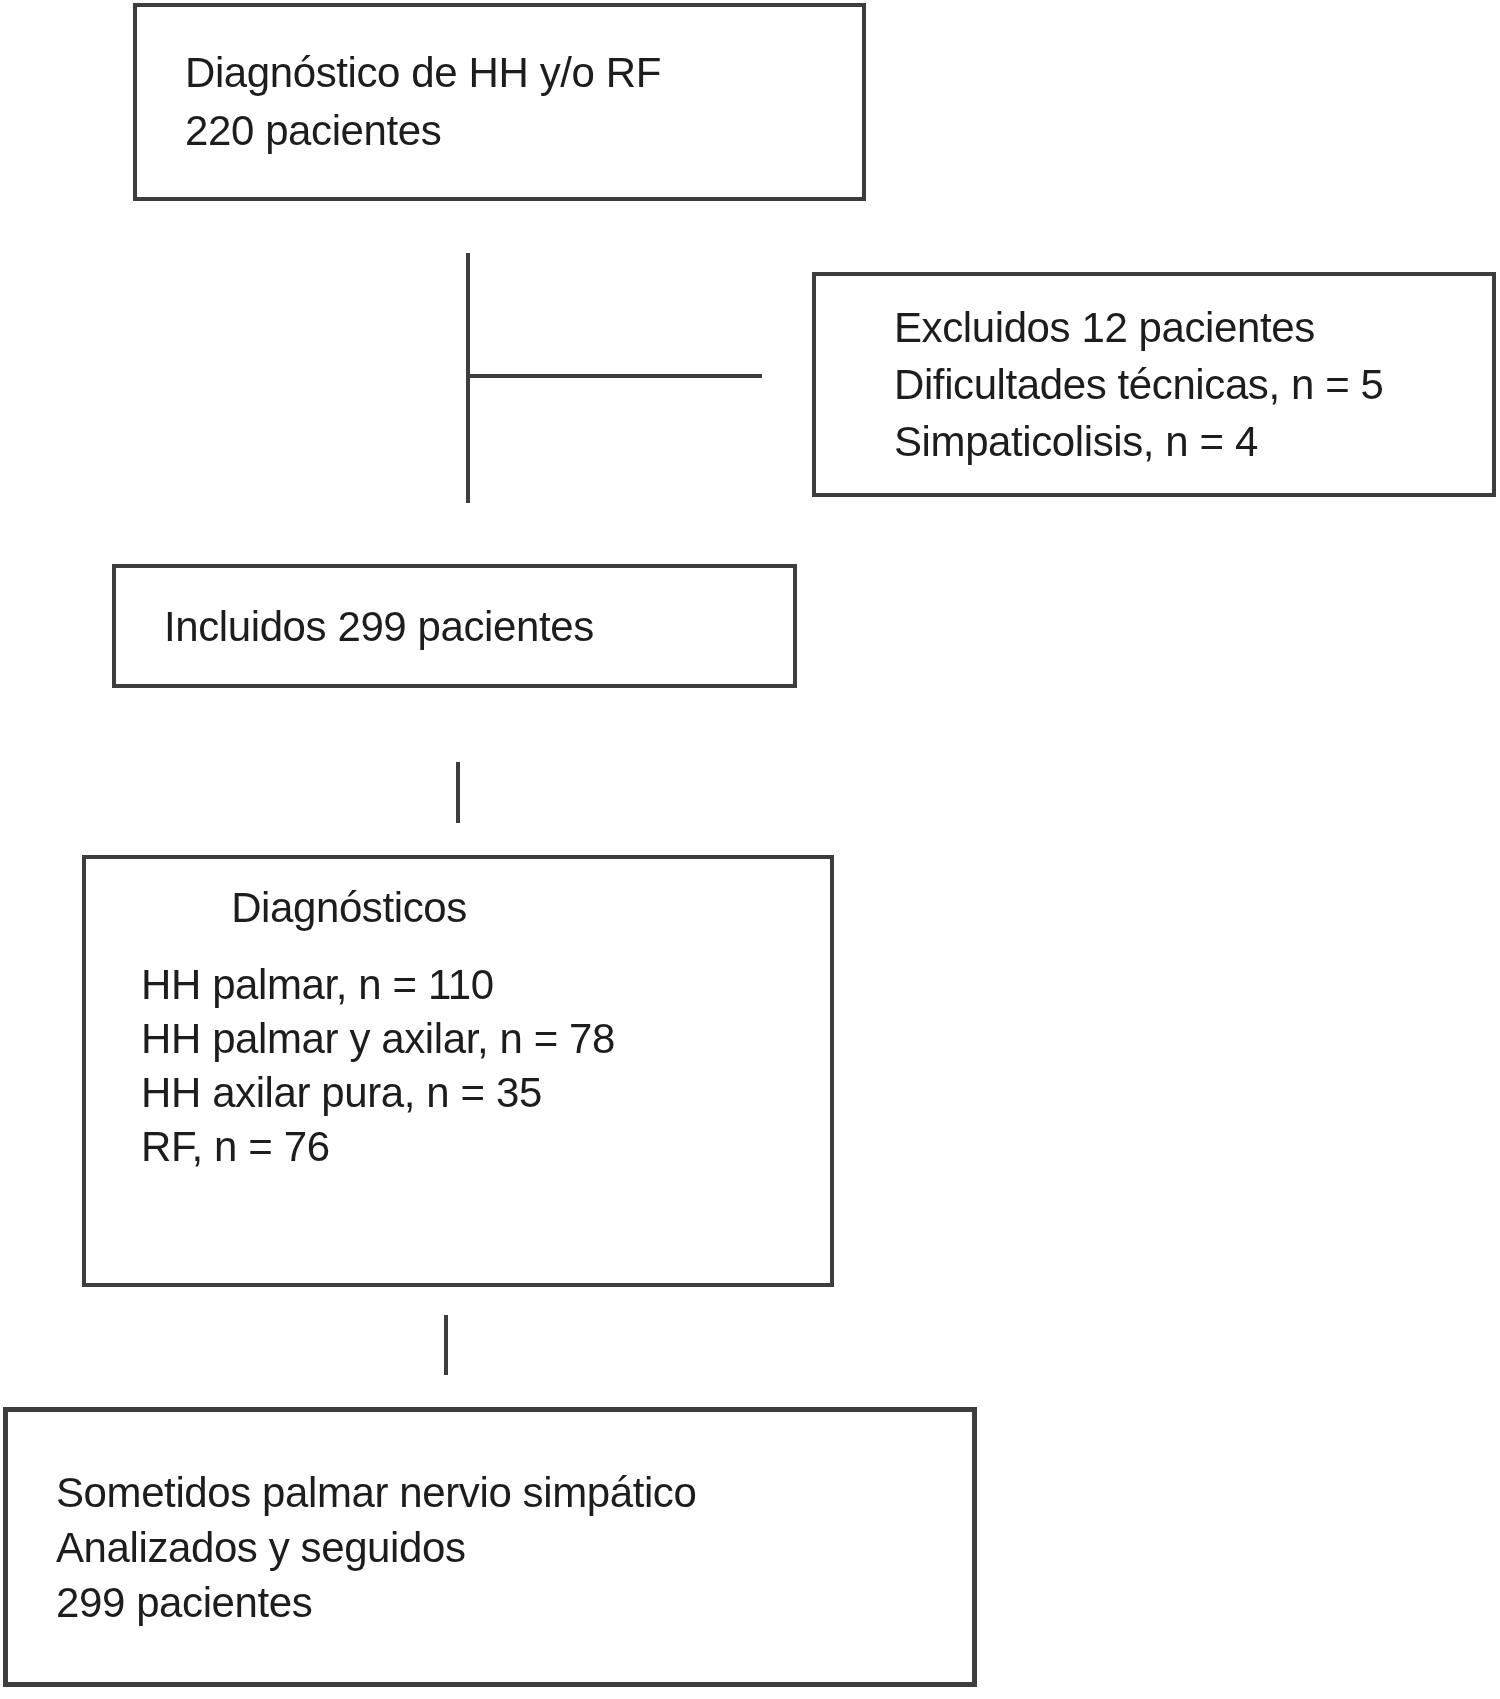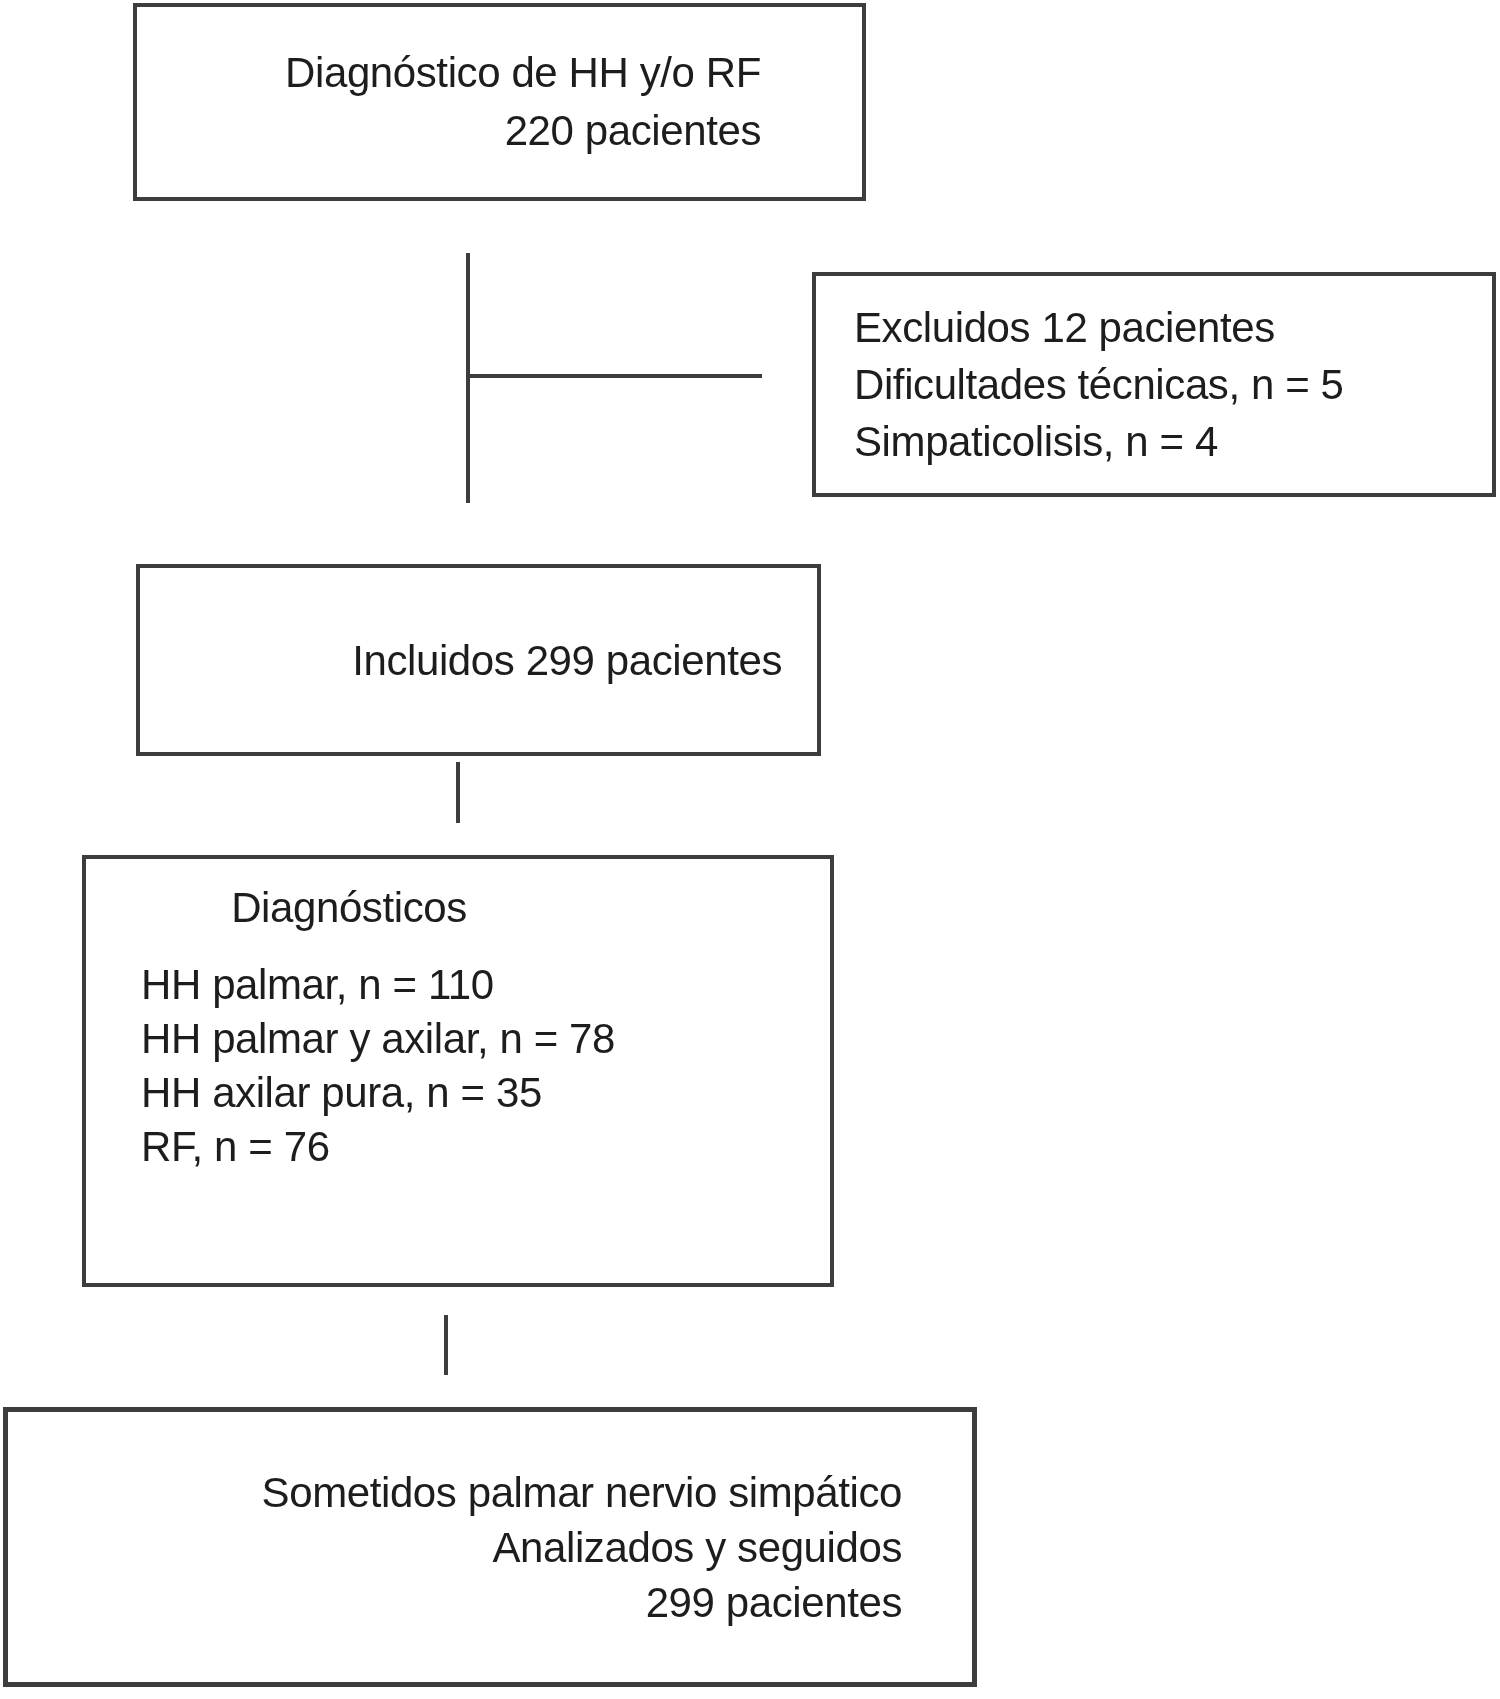--- a/index.html
+++ b/index.html
@@ -21,32 +21,32 @@
   .box{
     position:absolute;
     box-sizing:border-box;
     background:var(--bg-color);
     border:4px solid var(--line-color);
     display:flex;
     align-items:center;
   }
   .vline,.hline{position:absolute;background:var(--line-color);}
   .content{display:block;}
-  .center{text-align:right;}
+  .center{text-align:left;padding-left:48px;}
 
   
   #box-diagnosis{left:133px;top:3px;width:733px;height:198px;}
   #box-diagnosis .content{width:624px;line-height:58px;}
 
   
-  #box-excluded{left:812px;top:272px;width:684px;height:225px;}
+  #box-excluded{left:812px;top:272px;width:684px;height:225px;padding-left:40px;}
   #box-excluded .content{padding-left:38px;line-height:57px;text-align:left;}
 
   
-  #box-included{left:112px;top:564px;width:685px;height:192px;margin-left:24px;}
+  #box-included{left:112px;top:564px;width:685px;height:124px;}
   #box-included .content{width:642px;line-height:57px;}
 
   
   #box-diagnoses{left:82px;top:855px;width:752px;height:432px;display:block;}
   #box-diagnoses .title{margin-top:20px;width:526px;text-align:center;line-height:57px;}
   #box-diagnoses .list{margin-top:22px;margin-left:55px;line-height:54px;text-align:left;}
 
   
   #box-final{left:3px;top:1407px;width:974px;height:280px;border-width:5px;}
   #box-final .content{width:894px;line-height:55px;}

